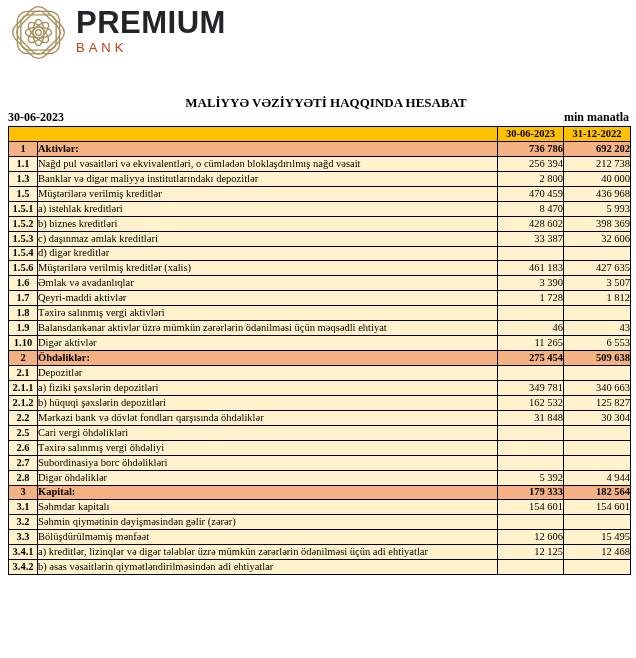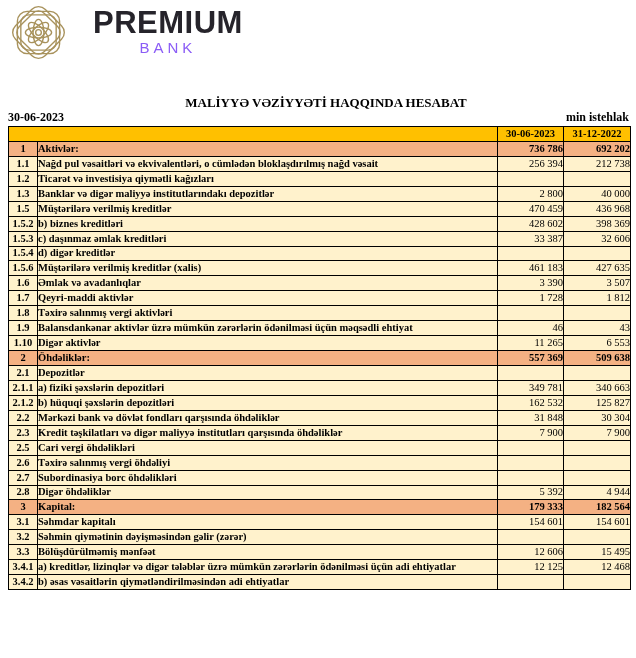--- a/index.html
+++ b/index.html
@@ -8,33 +8,33 @@
     background: #ffffff;
     font-family: "Liberation Serif", "DejaVu Serif", serif;
     color: #000;
     position: relative;
     overflow: hidden;
   }
 
   
   .logo {
     position: absolute; top: 4px; left: 10px;
-    display: flex; align-items: center; gap: 26px; text-align: center;
+    display: flex; align-items: center; gap: 9px;
   }
   .logo svg { width: 57px; height: 57px; display: block; }
   .logo-text { display: flex; flex-direction: column; }
   .logo-name {
     font-family: "Liberation Sans", "DejaVu Sans", sans-serif;
     font-weight: 700; font-size: 31px; line-height: 30px;
     letter-spacing: 0.5px; color: #26242b;
   }
   .logo-sub {
     font-family: "Liberation Sans", "DejaVu Sans", sans-serif;
-    font-weight: 400; font-size: 15px; line-height: 20px;
-    letter-spacing: 4px; color: #8b5cf6;
+    font-weight: 400; font-size: 13px; line-height: 20px;
+    letter-spacing: 4px; color: #c2410c;
   }
 
   
   .title {
     position: absolute; top: 95px; left: 16px; right: 0;
     text-align: center; font-weight: 700; font-size: 13px;
   }
   .meta {
     position: absolute; top: 110px; left: 8px; right: 7px;
     display: flex; justify-content: space-between;
@@ -63,21 +63,21 @@
   }
   thead th {
     background: #FFC000;
     font-weight: 700; text-align: center;
   }
   tr.data td  { background: #FFF2CC; }
   tr.section td {
     background: #F4B183; font-weight: 700;
   }
   td.no  { text-align: center; font-weight: bold; }
-  td.label { text-align: left; padding-left: 4px; font-weight: bold; }
+  td.label { text-align: left; padding-left: 4px; }
   tr.section td.label { text-align: left; padding-left: 0; }
   td.val { text-align: right; padding-right: 8px; }
 </style>
 </head>
 <body>
 
 <div class="page">
 
   <div class="logo">
     <svg viewBox="0 0 100 100" aria-hidden="true">
@@ -96,21 +96,21 @@
     <div class="logo-text">
       <div class="logo-name">PREMIUM</div>
       <div class="logo-sub">BANK</div>
     </div>
   </div>
 
   <div class="title">MALİYYƏ VƏZİYYƏTİ HAQQINDA HESABAT</div>
 
   <div class="meta">
     <span>30-06-2023</span>
-    <span>min istehlak</span>
+    <span>min manatla</span>
   </div>
 
   <table class="fin">
     <colgroup>
       <col class="c-no">
         <col class="c-lbl">
         <col class="c-v1">
         <col class="c-v2">
     </colgroup>
     <thead>
@@ -127,38 +127,38 @@
           <td class="val">736 786</td>
           <td class="val">692 202</td>
         </tr>
         <tr class="data">
           <td class="no">1.1</td>
           <td class="label">Nağd pul vəsaitləri və  ekvivalentləri, o cümlədən bloklaşdırılmış nağd vəsait</td>
           <td class="val">256 394</td>
           <td class="val">212 738</td>
         </tr>
         <tr class="data">
-          <td class="no">1.2</td>
-          <td class="label">Ticarət və investisiya qiymətli kağızları</td>
-          <td class="val"></td>
-          <td class="val"></td>
-        </tr>
-        <tr class="data">
           <td class="no">1.3</td>
           <td class="label">Banklar və digər maliyyə institutlarındakı depozitlər</td>
           <td class="val">2 800</td>
           <td class="val">40 000</td>
         </tr>
         <tr class="data">
           <td class="no">1.5</td>
           <td class="label">Müştərilərə verilmiş kreditlər</td>
           <td class="val">470 459</td>
           <td class="val">436 968</td>
         </tr>
         <tr class="data">
+          <td class="no">1.5.1</td>
+          <td class="label">a) istehlak kreditləri</td>
+          <td class="val">8 470</td>
+          <td class="val">5 993</td>
+        </tr>
+        <tr class="data">
           <td class="no">1.5.2</td>
           <td class="label">b) biznes kreditləri</td>
           <td class="val">428 602</td>
           <td class="val">398 369</td>
         </tr>
         <tr class="data">
           <td class="no">1.5.3</td>
           <td class="label">c) daşınmaz əmlak kreditləri</td>
           <td class="val">33 387</td>
           <td class="val">32 606</td>
@@ -201,21 +201,21 @@
         </tr>
         <tr class="data">
           <td class="no">1.10</td>
           <td class="label">Digər aktivlər</td>
           <td class="val">11 265</td>
           <td class="val">6 553</td>
         </tr>
         <tr class="section">
           <td class="no">2</td>
           <td class="label">Öhdəliklər:</td>
-          <td class="val">557 369</td>
+          <td class="val">275 454</td>
           <td class="val">509 638</td>
         </tr>
         <tr class="data">
           <td class="no">2.1</td>
           <td class="label">Depozitlər</td>
           <td class="val"></td>
           <td class="val"></td>
         </tr>
         <tr class="data">
           <td class="no">2.1.1</td>
@@ -227,26 +227,20 @@
           <td class="no">2.1.2</td>
           <td class="label">b) hüquqi şəxslərin depozitləri</td>
           <td class="val">162 532</td>
           <td class="val">125 827</td>
         </tr>
         <tr class="data">
           <td class="no">2.2</td>
           <td class="label">Mərkəzi bank və dövlət fondları qarşısında öhdəliklər</td>
           <td class="val">31 848</td>
           <td class="val">30 304</td>
-        </tr>
-        <tr class="data">
-          <td class="no">2.3</td>
-          <td class="label">Kredit təşkilatları və digər maliyyə institutları qarşısında öhdəliklər</td>
-          <td class="val">7 900</td>
-          <td class="val">7 900</td>
         </tr>
         <tr class="data">
           <td class="no">2.5</td>
           <td class="label">Cari vergi öhdəlikləri</td>
           <td class="val"></td>
           <td class="val"></td>
         </tr>
         <tr class="data">
           <td class="no">2.6</td>
           <td class="label">Təxirə salınmış vergi öhdəliyi</td>

